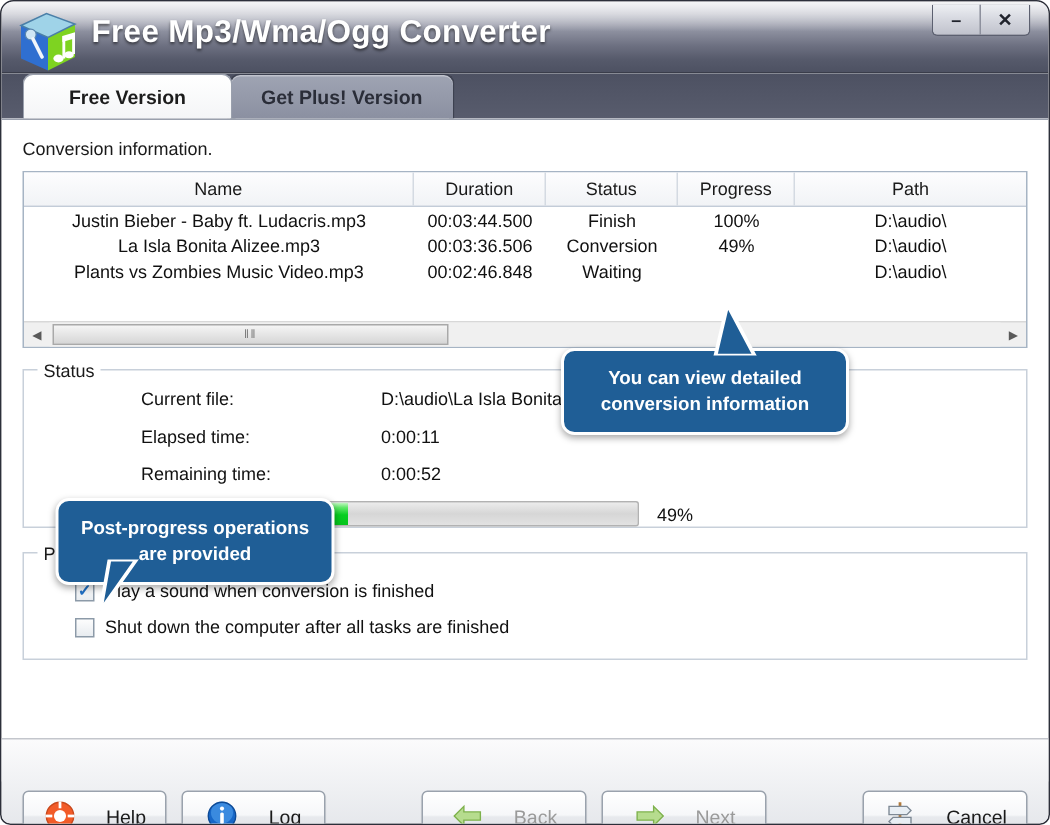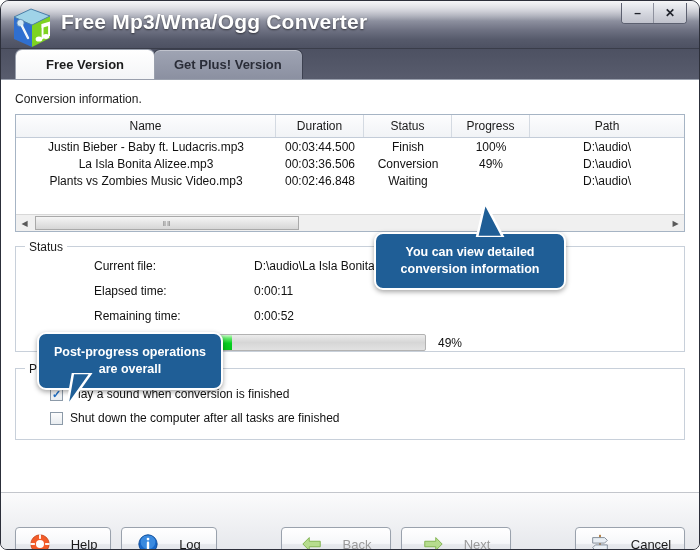--- a/index.html
+++ b/index.html
@@ -440,15 +440,15 @@
   </div>
 
   <svg class="co-tail" style="left:464px; top:200px; width:42px; height:36px;" viewBox="0 0 42 36">
     <polygon points="12,36 20,2 38,36" fill="#1f5e96" stroke="#ffffff" stroke-width="2.5"></polygon>
   </svg>
   <div class="callout co1">You can view detailed conversion information</div>
 
   <svg class="co-tail" style="left:60px; top:372px; width:42px; height:36px;" viewBox="0 0 42 36">
     <polygon points="30,0 6,34 12,0" fill="#1f5e96" stroke="#ffffff" stroke-width="2.5"></polygon>
   </svg>
-  <div class="callout co2">Post-progress operations are overall</div>
+  <div class="callout co2">Post-progress operations are provided</div>
 
 </div>
 
 </body></html>

